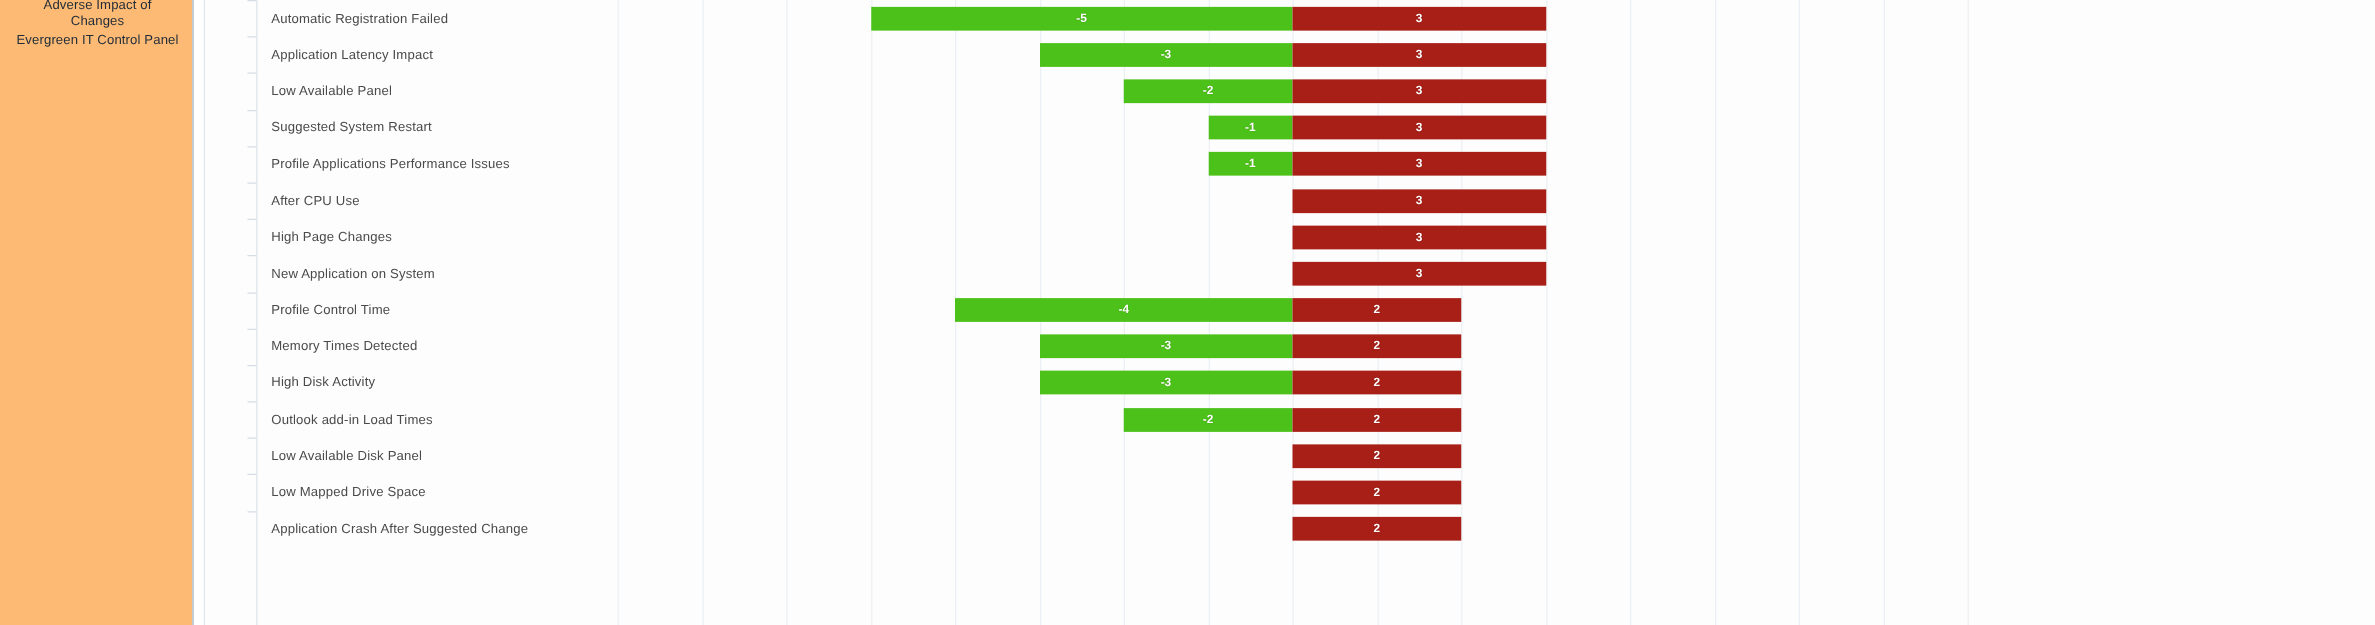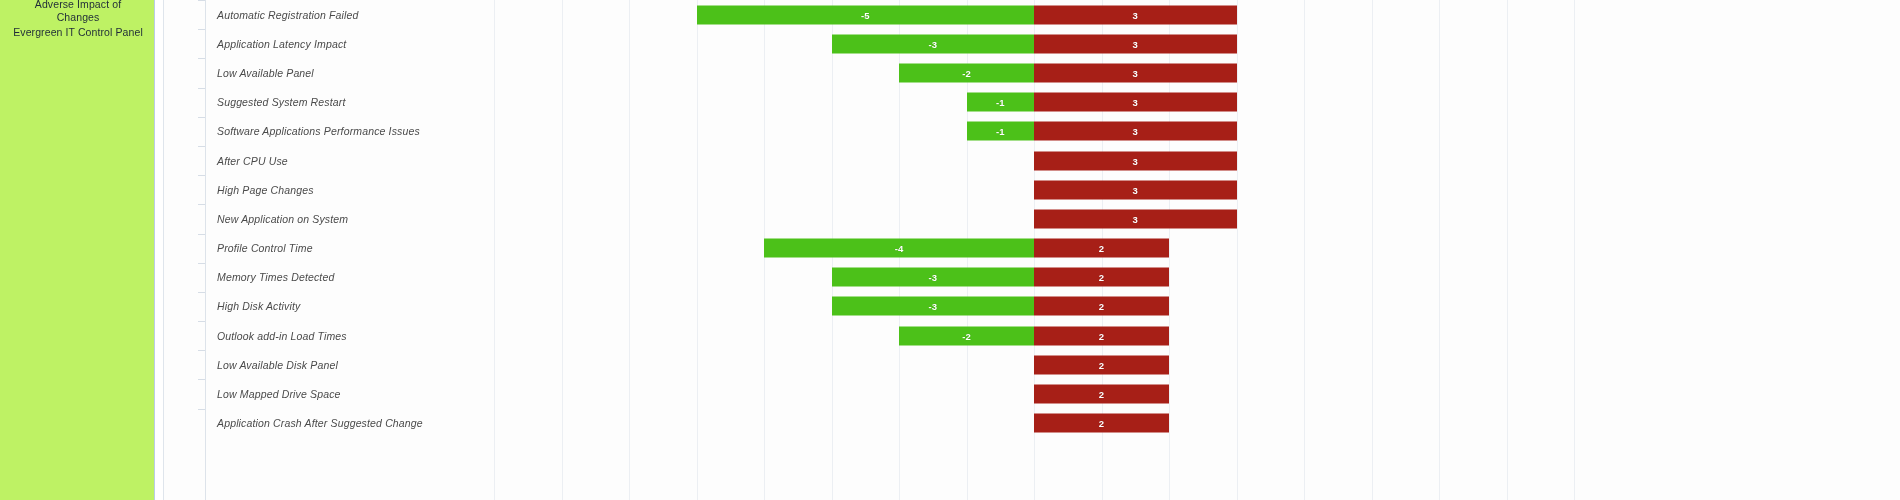--- a/index.html
+++ b/index.html
@@ -14,21 +14,21 @@
     position: relative;
     width: 1900px; height: 500px;
     display: flex;
     background: #ffffff;
   }
 
   
   .sidebar {
     width: 155px;
     flex: 0 0 155px;
-    background: #bef264;
+    background: #fdba74;
     border-right: 1px solid #b9cde5;
     padding: 0px 4px 0 6px;
     position: relative;
   }
   .sidebar-inner {
     padding-top: 0px;
   }
   .sidebar-item {
     color: #1f2b38;
     font-size: 10.5px;
@@ -97,21 +97,20 @@
   }
   .row-label {
     position: absolute;
     left: 53px;
     top: 50%;
     transform: translateY(-50%);
     font-size: 10.5px;
     color: #4a4a4a;
     white-space: nowrap;
     letter-spacing: 0.15px;
-    font-style: italic;
   }
   .bar {
     position: absolute;
     top: 50%;
     transform: translateY(-50%);
     height: 19px;
     display: flex;
     align-items: center;
     justify-content: center;
     font-size: 9.5px;
@@ -179,21 +178,21 @@
           <div class="bar pos" style="left: 870px; width: 202.5px;">3</div>
         </div>
         <div class="row">
           <div class="tick-mark" style="left: 34px; top: 0px;"></div>
           <div class="row-label">Suggested System Restart</div>
           <div class="bar neg" style="left: 802.5px; width: 67.5px;">-1</div>
           <div class="bar pos" style="left: 870px; width: 202.5px;">3</div>
         </div>
         <div class="row">
           <div class="tick-mark" style="left: 34px; top: 0px;"></div>
-          <div class="row-label">Software Applications Performance Issues</div>
+          <div class="row-label">Profile Applications Performance Issues</div>
           <div class="bar neg" style="left: 802.5px; width: 67.5px;">-1</div>
           <div class="bar pos" style="left: 870px; width: 202.5px;">3</div>
         </div>
         <div class="row">
           <div class="tick-mark" style="left: 34px; top: 0px;"></div>
           <div class="row-label">After CPU Use</div>
           <div class="bar pos" style="left: 870px; width: 202.5px;">3</div>
         </div>
         <div class="row">
           <div class="tick-mark" style="left: 34px; top: 0px;"></div>

